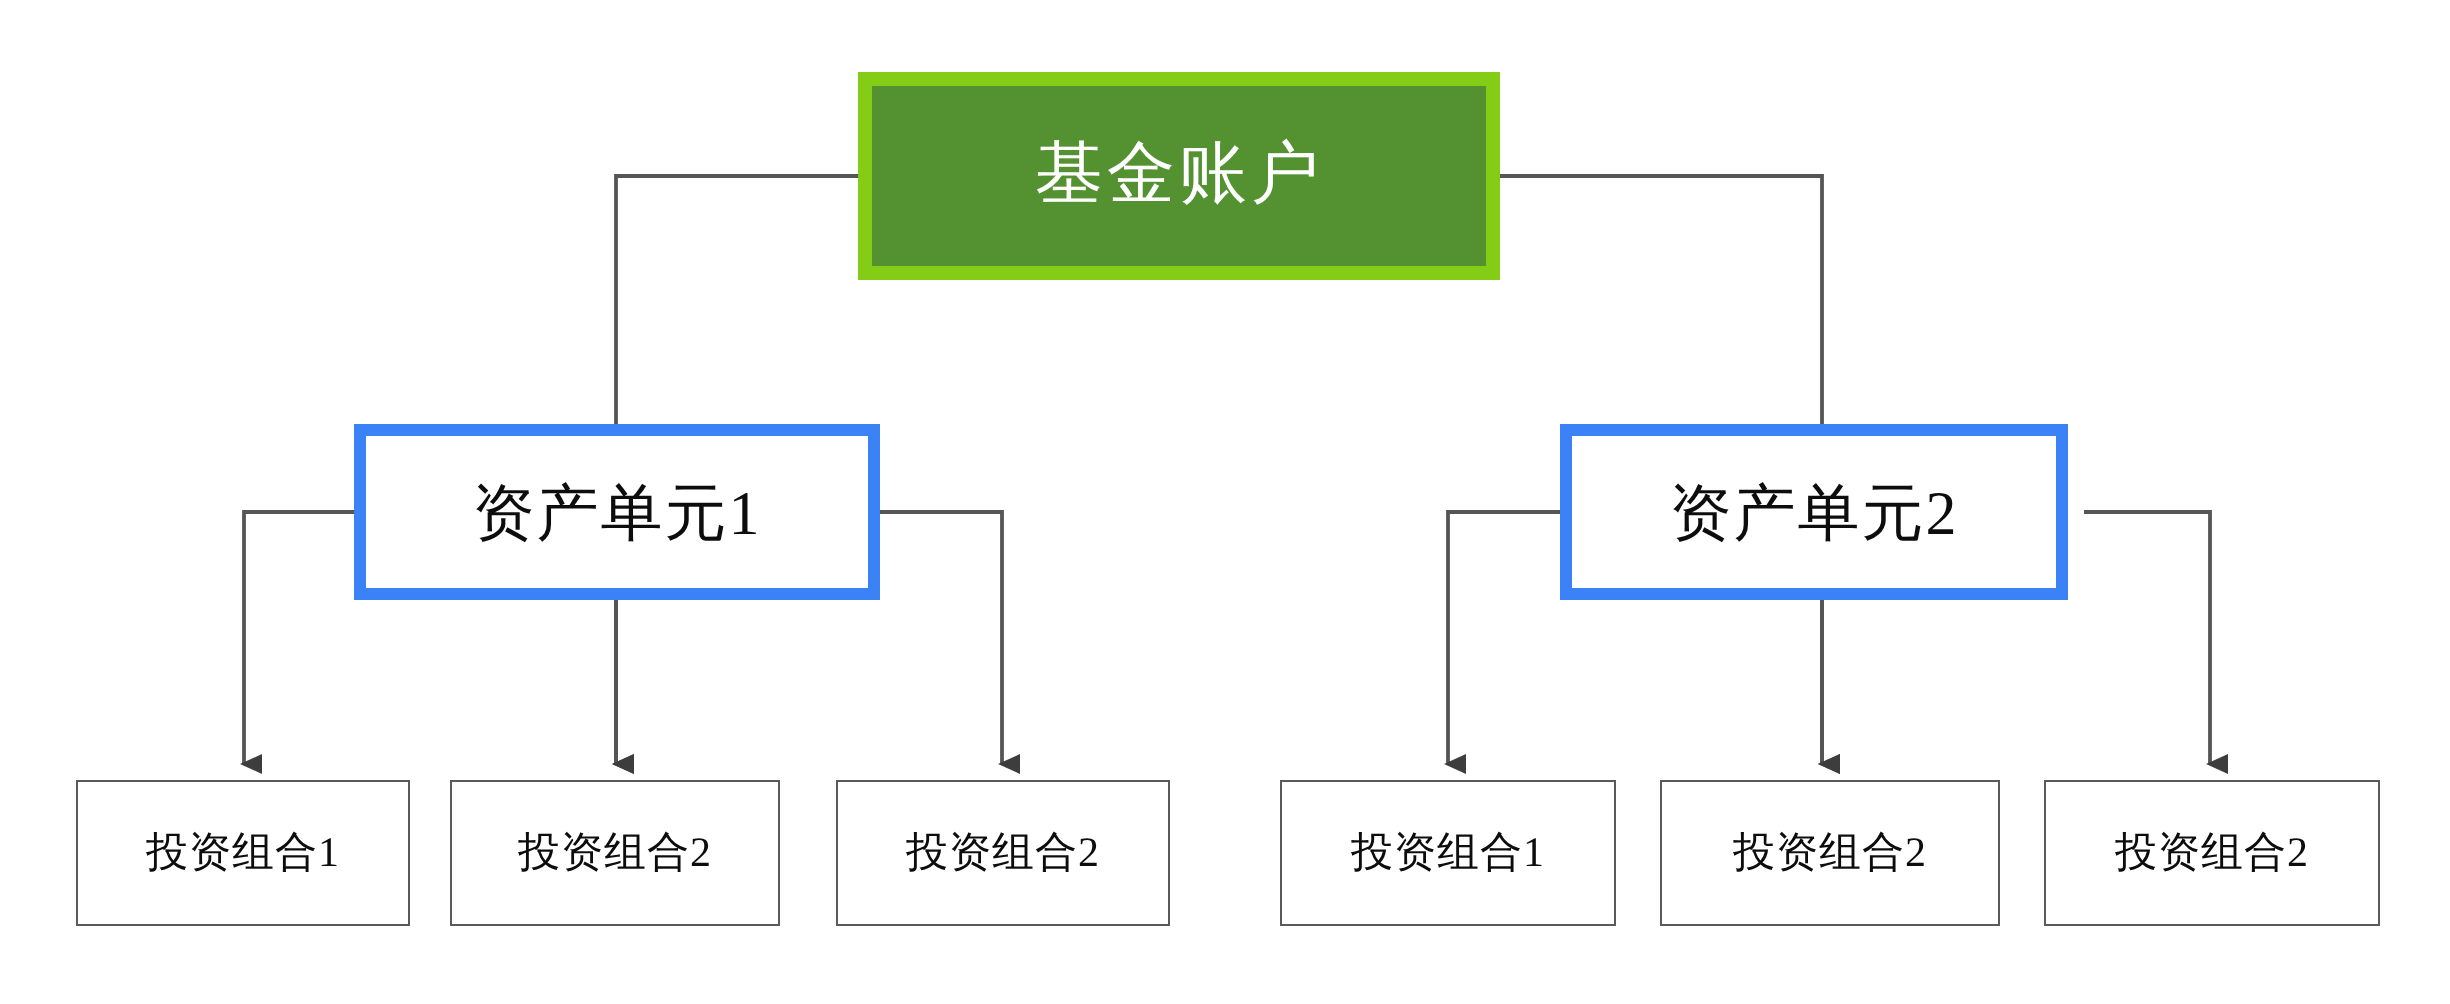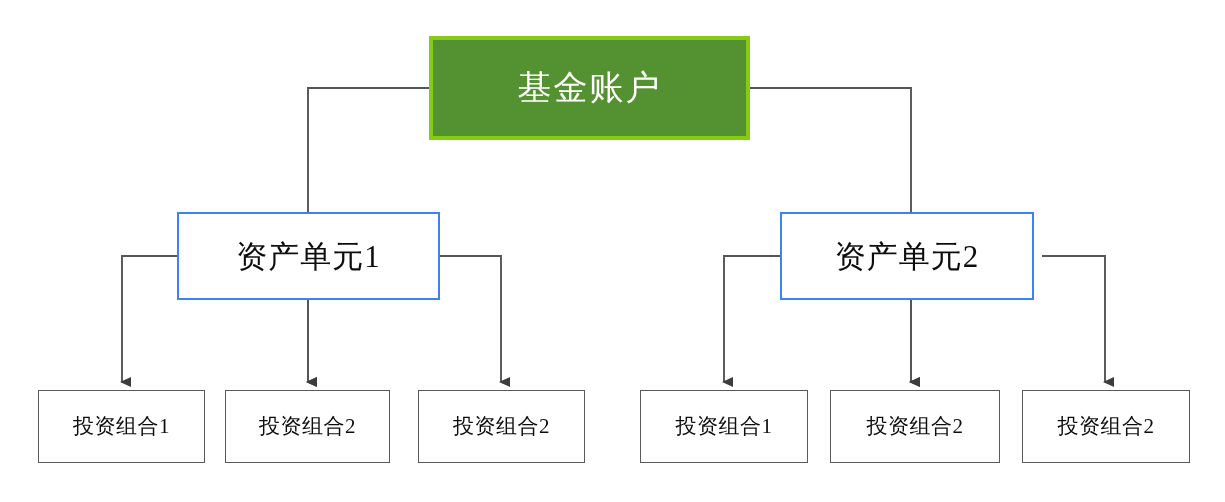--- a/index.html
+++ b/index.html
@@ -25,32 +25,32 @@
     width: 1225px;
     height: 502px;
   }
   .node {
     position: absolute;
     box-sizing: border-box;
     display: flex;
     align-items: center;
     justify-content: center;
     background: #ffffff;
-    border: 2px solid #3b82f6;
+    border: 6px solid #3b82f6;
     z-index: 2;
   }
   .node-label {
     display: block;
     text-align: center;
     line-height: 1;
     white-space: nowrap;
   }
   .node-root {
     background: #549131;
-    border: 4px solid #84cc16;
+    border: 7px solid #84cc16;
   }
   .node-root .node-label {
     color: #ffffff;
     font-size: 34px;
     letter-spacing: 2px;
   }
   .node-unit .node-label {
     color: #0d0d0d;
     font-size: 31px;
     letter-spacing: 1px;

